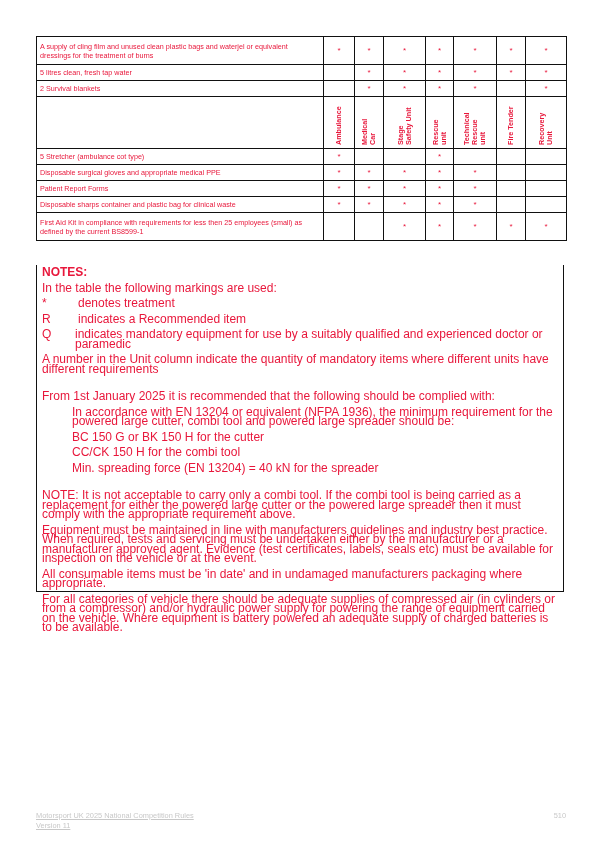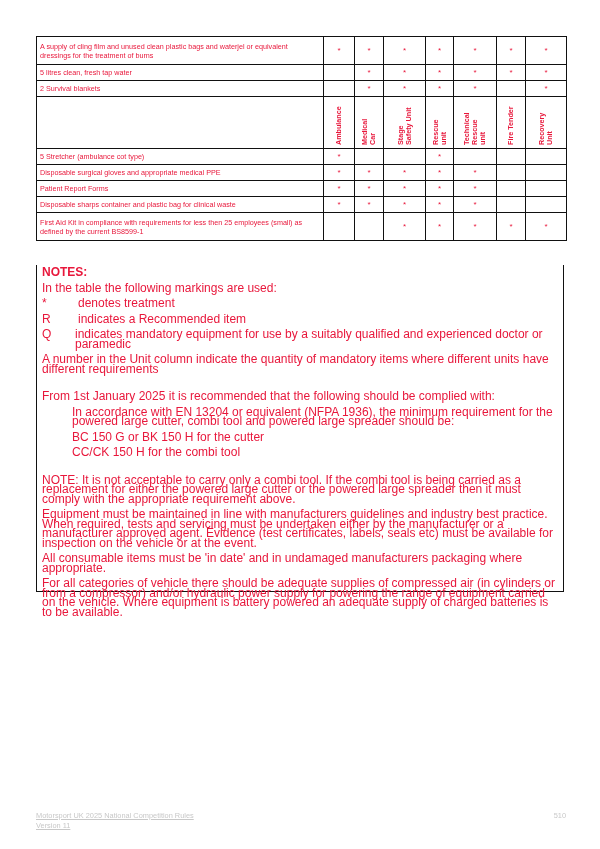--- a/index.html
+++ b/index.html
@@ -180,20 +180,21 @@
     <div class="legend-row">
       <span class="sym">Q</span>
       <span>indicates mandatory equipment for use by a suitably qualified and experienced doctor or paramedic</span>
     </div>
     <p>A number in the Unit column indicate the quantity of mandatory items where different units have different requirements</p>
     <div class="gap"></div>
     <p>From 1st January 2025 it is recommended that the following should be complied with:</p>
     <p class="indent">In accordance with EN 13204 or equivalent (NFPA 1936), the minimum requirement for the powered large cutter, combi tool and powered large spreader should be:</p>
     <p class="indent">BC 150 G or BK 150 H for the cutter</p>
     <p class="indent">CC/CK 150 H for the combi tool</p>
+    <p class="indent">Min. spreading force (EN 13204) = 40 kN for the spreader</p>
     <div class="gap"></div>
     <p>NOTE: It is not acceptable to carry only a combi tool. If the combi tool is being carried as a replacement for either the powered large cutter or the powered large spreader then it must comply with the appropriate requirement above.</p>
     <p>Equipment must be maintained in line with manufacturers guidelines and industry best practice. When required, tests and servicing must be undertaken either by the manufacturer or a manufacturer approved agent. Evidence (test certificates, labels, seals etc) must be available for inspection on the vehicle or at the event.</p>
     <p>All consumable items must be 'in date' and in undamaged manufacturers packaging where appropriate.</p>
     <p>For all categories of vehicle there should be adequate supplies of compressed air (in cylinders or from a compressor) and/or hydraulic power supply for powering the range of equipment carried on the vehicle. Where equipment is battery powered an adequate supply of charged batteries is to be available.</p>
   </div>
 
   <div class="footer">
     <div class="f-left">
       <div>Motorsport UK 2025 National Competition Rules</div>

